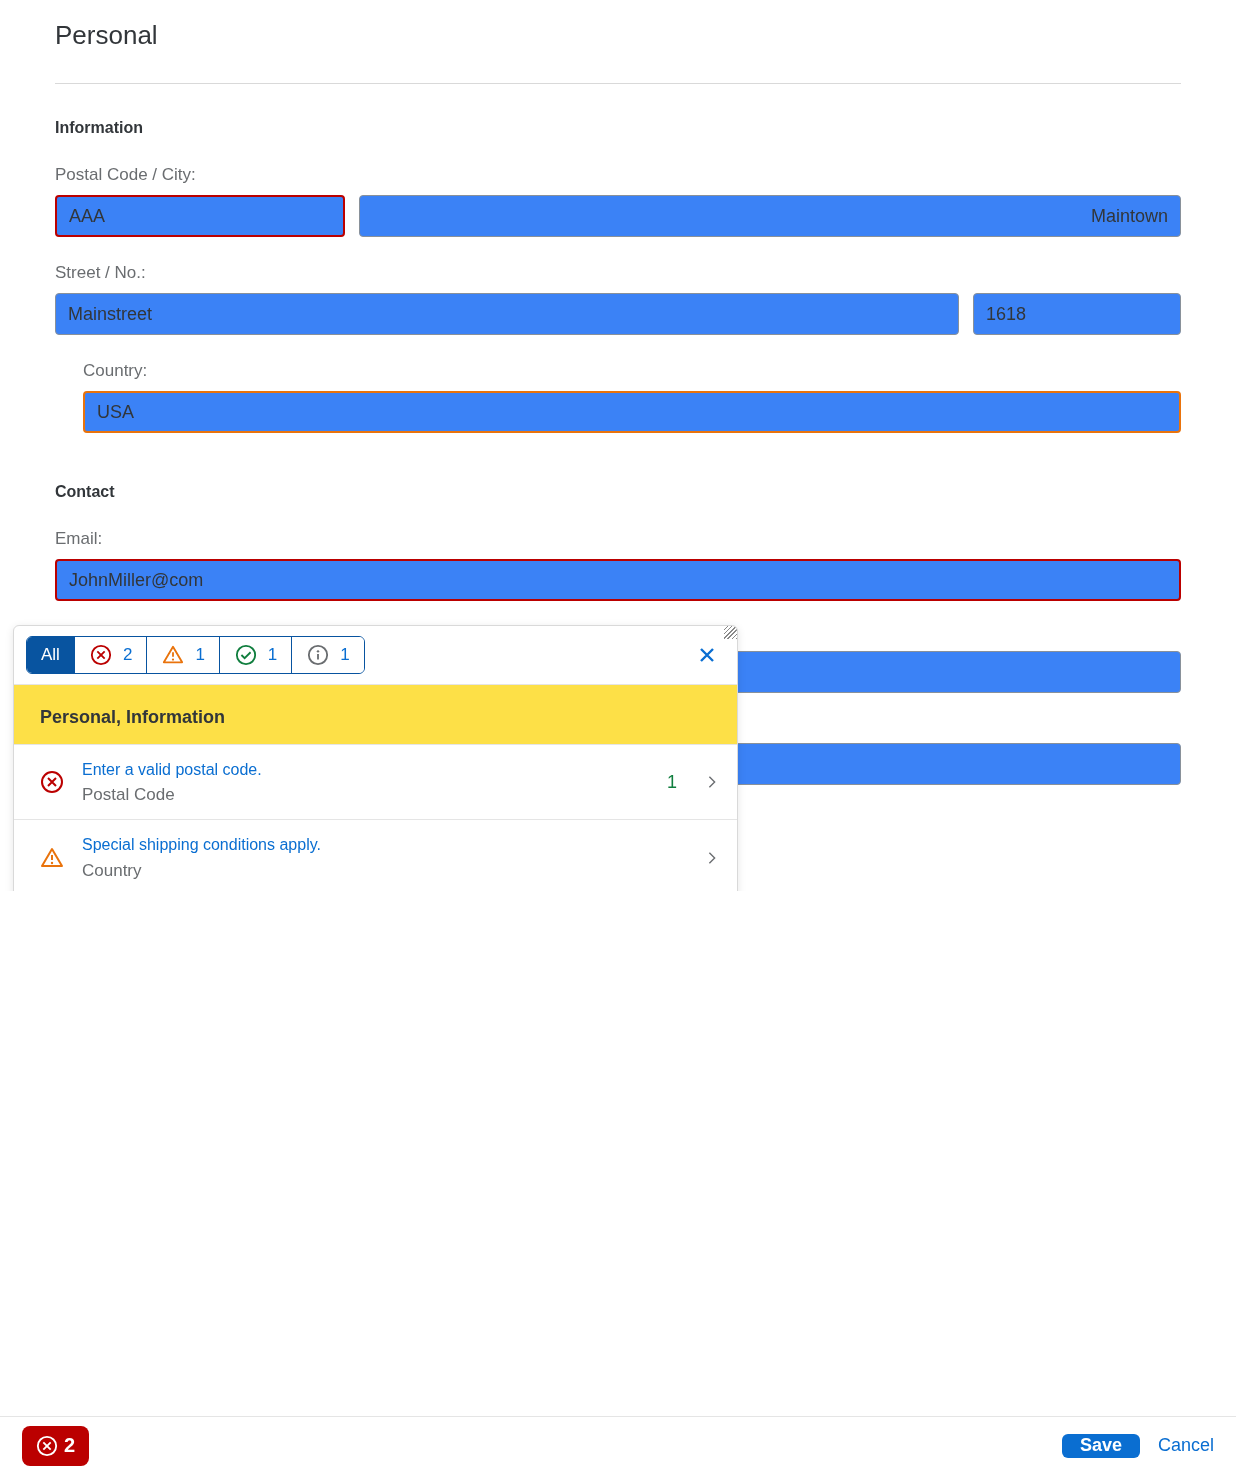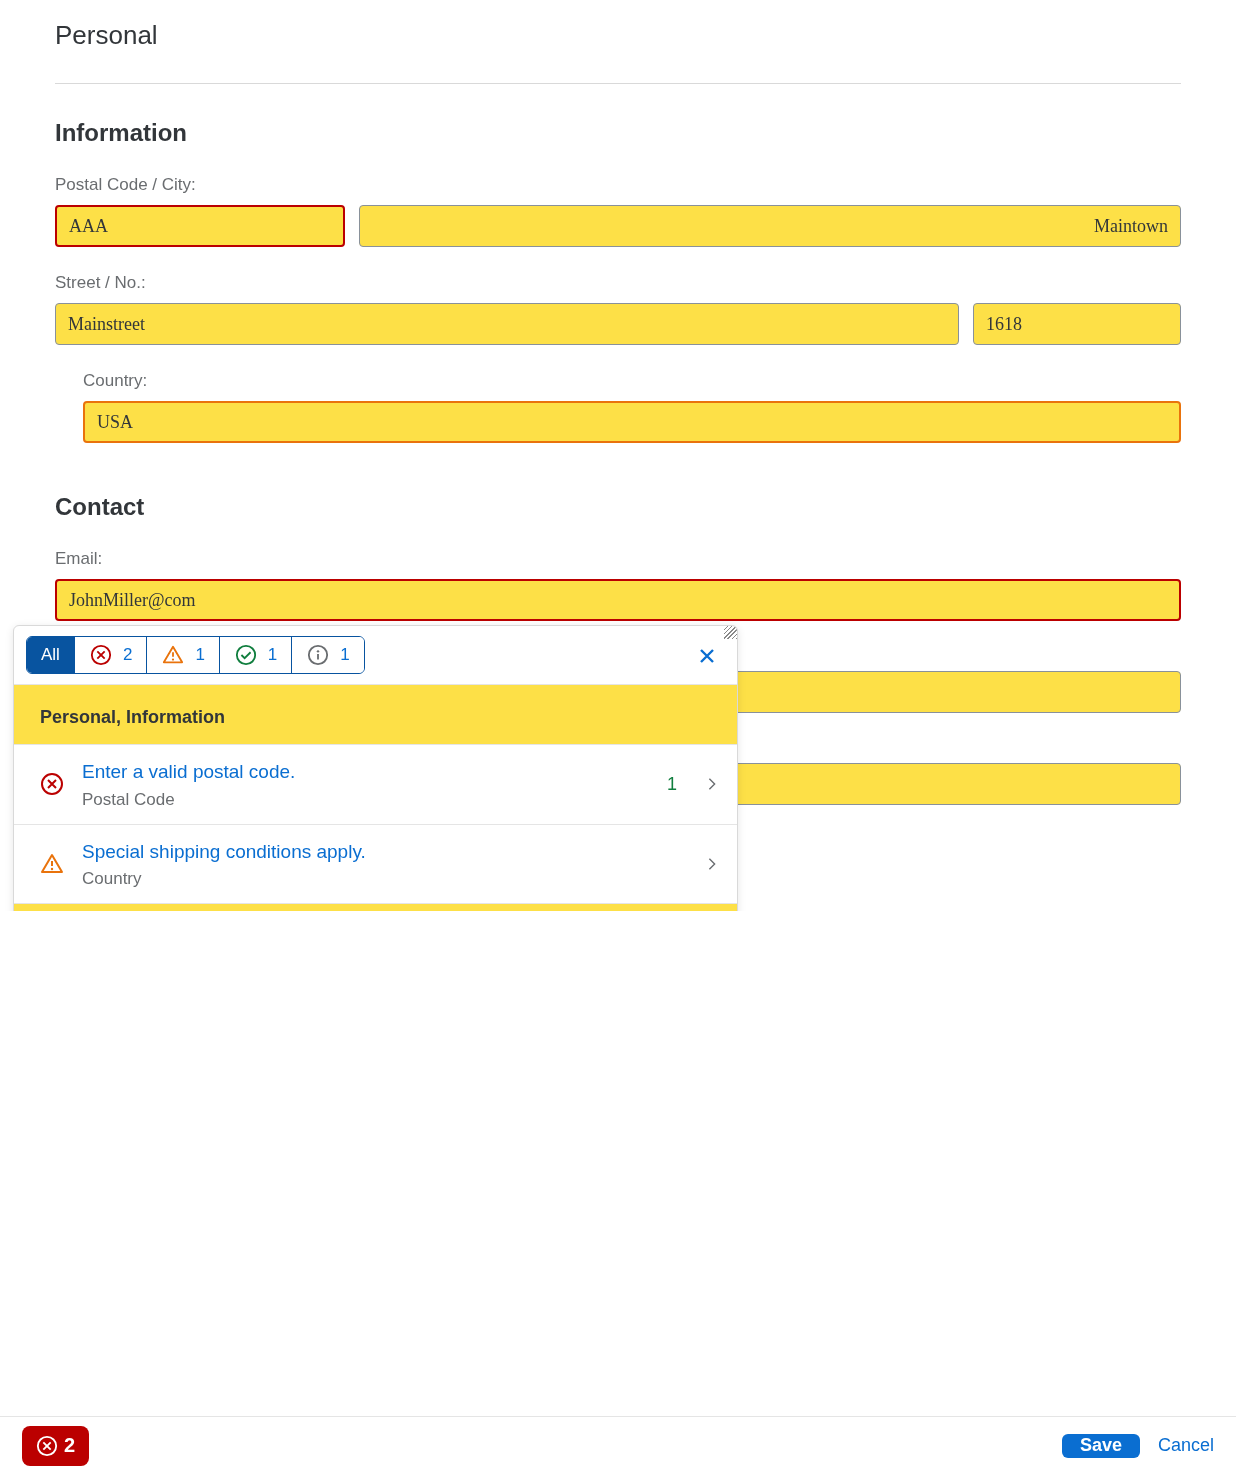--- a/index.html
+++ b/index.html
@@ -15,21 +15,21 @@
   }
   .page-title {
     font-size: 26px;
     font-weight: 400;
     color: #32363a;
     padding-bottom: 32px;
     border-bottom: 1px solid #d9d9d9;
     margin-bottom: 35px;
   }
   .section-title {
-    font-size: 24px;
+    font-size: 16px;
     font-weight: 700;
     color: #32363a;
     margin-bottom: 28px;
   }
   .field-group { margin-bottom: 26px; }
   .field-label {
     font-size: 17px;
     color: #6a6d70;
     margin-bottom: 10px;
     display: block;
@@ -38,23 +38,23 @@
     display: flex;
     gap: 14px;
   }
   .input {
     height: 42px;
     border: 1px solid #89919a;
     border-radius: 4px;
     padding: 0 12px;
     font-size: 18px;
     color: #32363a;
-    background: #fde047;
+    background: #3b82f6;
     outline: none;
-    font-family: Liberation Serif, serif;
+    font-family: Liberation Sans, sans-serif;
   }
   .input.error { border: 2px solid #bb0000; }
   .input.warning { border: 2px solid #e9730c; }
   .w-postal { width: 290px; }
   .w-city { flex: 1; text-align: right; }
   .w-street { flex: 1; }
   .w-no { width: 208px; }
   .w-full { width: 100%; }
 
   
@@ -77,21 +77,21 @@
     position: absolute;
     top: -1px;
     right: -1px;
     width: 14px;
     height: 14px;
     background: repeating-linear-gradient(135deg, #888 0 1px, transparent 1px 3px);
     border-top-right-radius: 6px;
   }
   .popover-header {
     display: flex;
-    align-items: flex-end;
+    align-items: center;
     padding: 10px 12px;
     gap: 8px;
   }
   .seg-control {
     display: flex;
     border: 1px solid #0854a0;
     border-radius: 6px;
     overflow: hidden;
     height: 38px;
   }
@@ -153,21 +153,21 @@
   .msg-icon {
     width: 24px;
     height: 24px;
     flex-shrink: 0;
     display: flex;
     align-items: center;
     justify-content: center;
   }
   .msg-text { flex: 1; }
   .msg-title {
-    font-size: 19px;
+    font-size: 16px;
     color: #0a6ed1;
     line-height: 1.4;
   }
   .msg-sub {
     font-size: 17px;
     color: #6a6d70;
     margin-top: 4px;
   }
   .msg-count {
     font-size: 18px;

